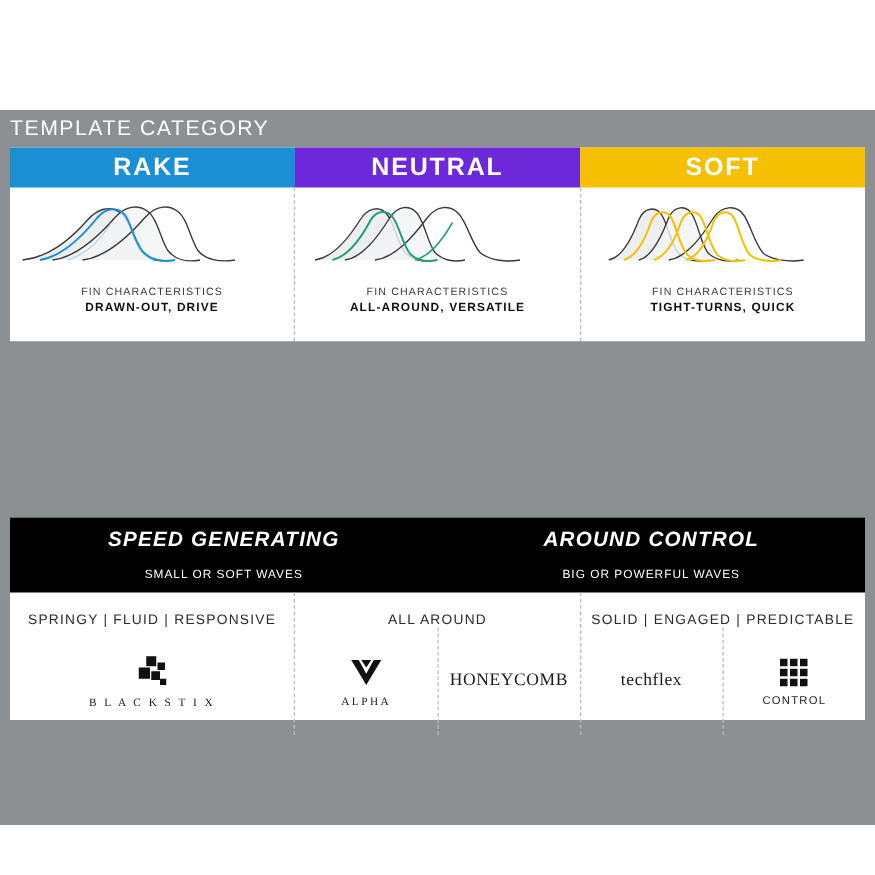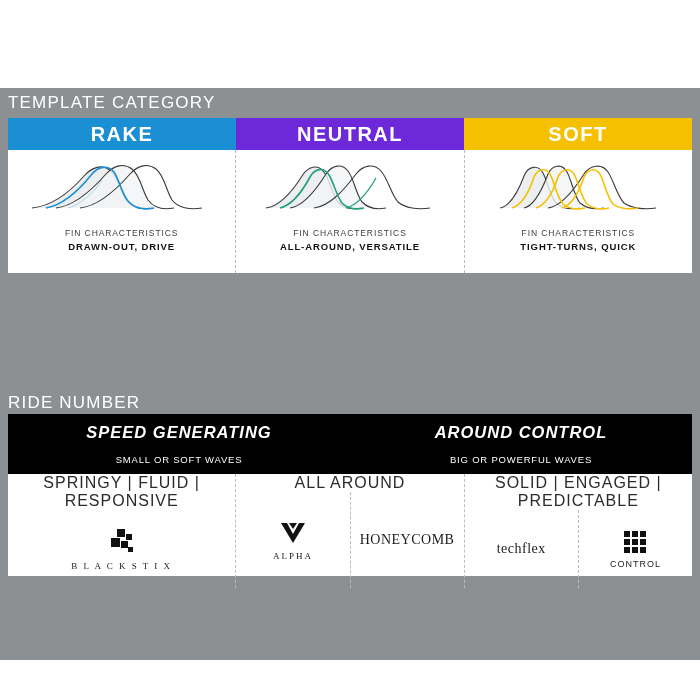--- a/index.html
+++ b/index.html
@@ -70,21 +70,20 @@
   .tc-cells {
     display: flex;
     width: 100%;
     height: 123px;
   }
   .tc-cell {
     flex: 1 1 0;
     position: relative;
     display: flex;
     flex-direction: column;
-    align-items: center;
     justify-content: flex-start;
     padding-top: 6px;
     box-sizing: border-box;
   }
   .tc-cell + .tc-cell {
     border-left: 1px dashed #b9bcbe;
   }
   .tc-art {
     width: 200px;
     height: 62px;
@@ -148,21 +147,22 @@
     flex: 1 1 0;
     display: flex;
     flex-direction: column;
     align-items: center;
     box-sizing: border-box;
   }
   .rn-col + .rn-col {
     border-left: 1px dashed #b9bcbe;
   }
   .rn-attrs {
-    font-size: 16px;
+    margin-top: 16px;
+    font-size: 11px;
     letter-spacing: 1px;
     color: #2b2b2b;
     text-align: center;
   }
   .rn-logos {
     flex: 1 1 auto;
     display: flex;
     align-items: center;
     justify-content: center;
     width: 100%;
@@ -247,21 +247,20 @@
           <path d="M58 52 C 68 49, 75 36, 80 21 C 84 12, 93 11, 97 20 C 101 29, 103 41, 109 48 C 114 52, 122 54, 131 52" fill="none" stroke="#f5c000" stroke-width="1.6"></path>
           <path d="M84 52 C 94 49, 101 36, 106 21 C 110 12, 119 11, 123 20 C 127 29, 129 41, 135 48 C 140 52, 150 54, 160 52" fill="none" stroke="#f5c000" stroke-width="1.6"></path>
         </svg>
         <div class="tc-caption-small">FIN CHARACTERISTICS</div>
         <div class="tc-caption-big">TIGHT-TURNS, QUICK</div>
       </div>
 
     </div>
   </div>
 
-  <div class="section-heading" style="top:390px;">RIDE NUMBER</div>
 
   <div class="rn-panel">
 
     <div class="rn-headers">
       <div class="rn-header">
         <span class="t1">SPEED GENERATING</span>
         <span class="t2">SMALL OR SOFT WAVES</span>
       </div>
       <div class="rn-header">
         <span class="t1">AROUND CONTROL</span>

